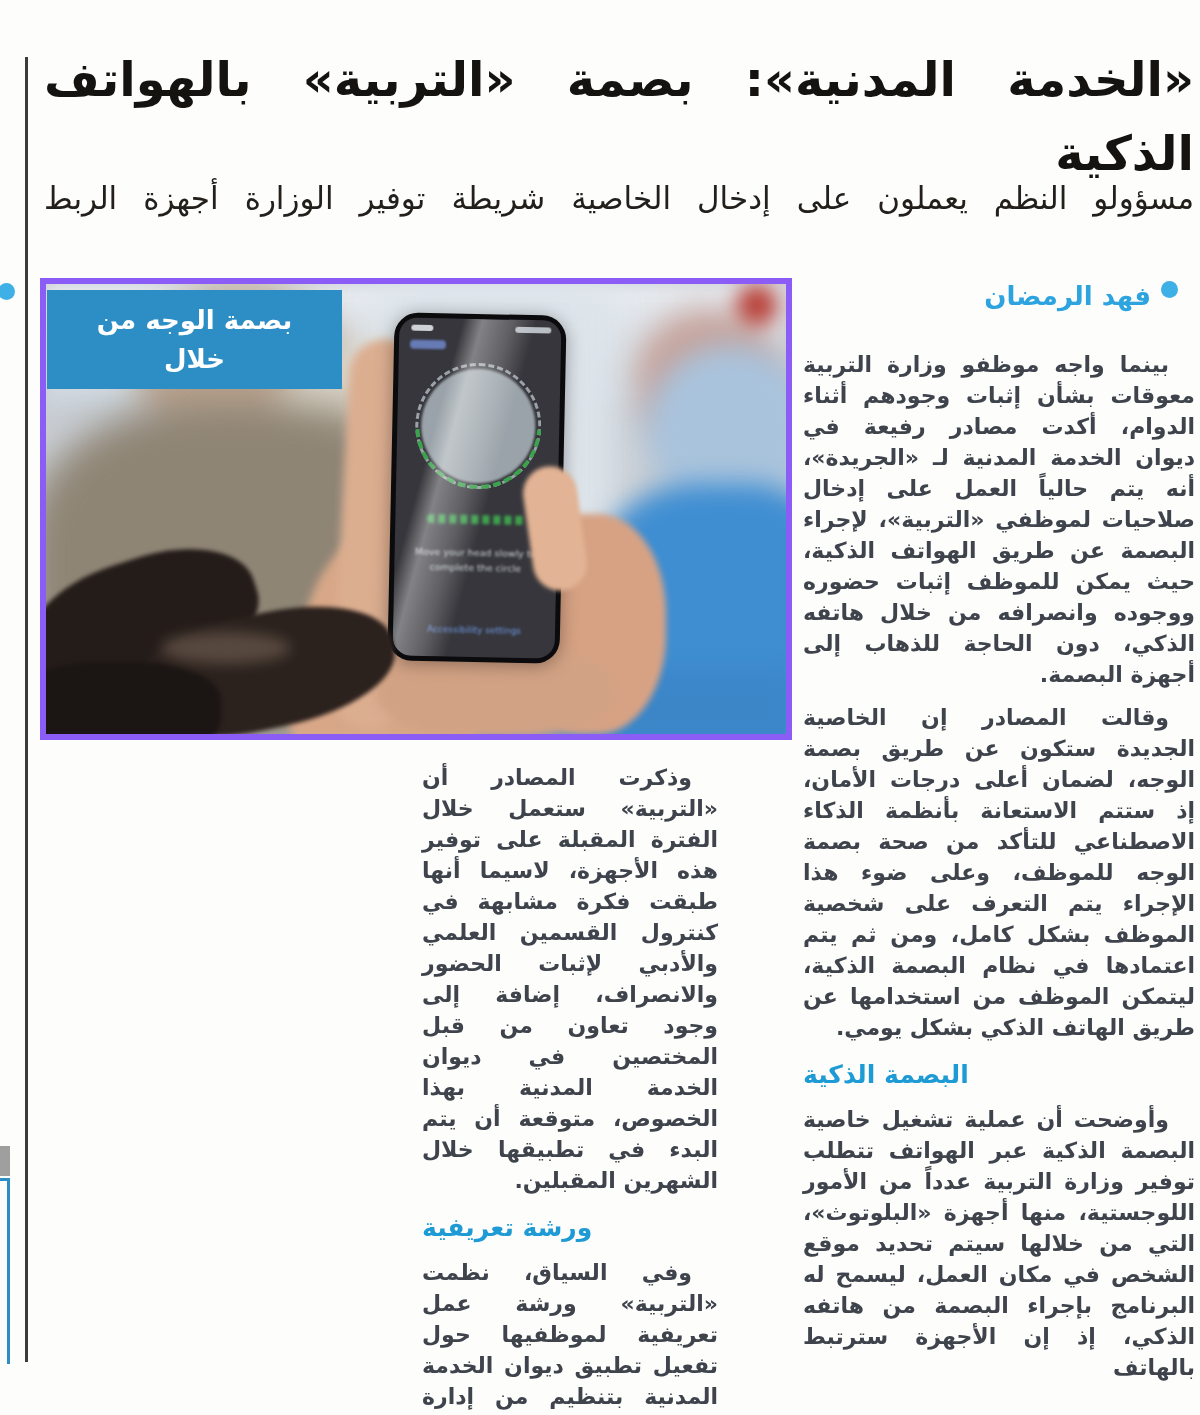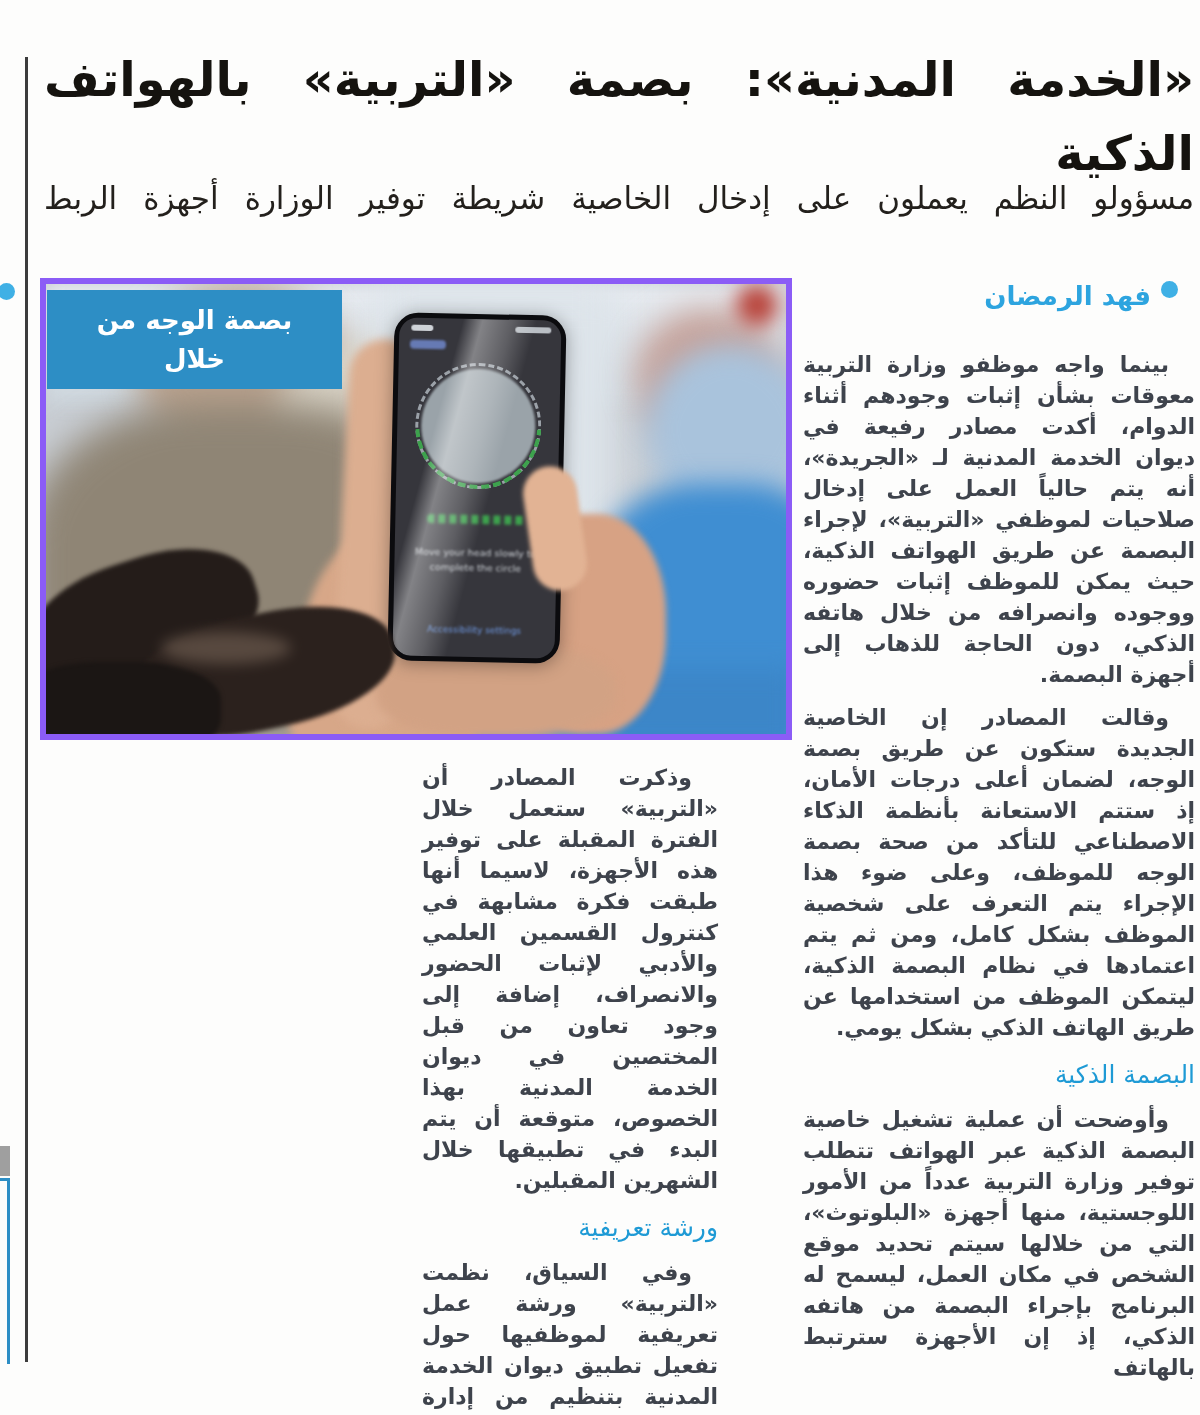--- a/index.html
+++ b/index.html
@@ -74,21 +74,21 @@
         filter:blur(1.4px);background:repeating-linear-gradient(90deg,#3da24d 0 7px,rgba(0,0,0,0) 7px 11px);}
   .instr{position:absolute;left:0;right:0;top:226px;text-align:center;color:#c9cdd2;font-size:9.5px;line-height:1.6;
          filter:blur(1.1px);white-space:pre-line;}
   .access{position:absolute;left:0;right:0;top:306px;text-align:center;color:#6e97e0;font-size:9px;filter:blur(1px);}
   .glare{position:absolute;inset:0;z-index:40;border-radius:18px;
          background:linear-gradient(104deg,rgba(255,255,255,0) 26%,rgba(255,255,255,.38) 34%,rgba(255,255,255,.20) 46%,rgba(255,255,255,0) 56%);}
   
   .col{position:absolute;font-size:22px;line-height:31px;font-weight:700;color:#3e434c;text-align:justify;}
   .col p{margin:0 0 12px;text-indent:26px;}
   .col p.cont{text-indent:0;}
-  .col .subhead{color:#1e9ad5;font-size:25px;font-weight:normal;margin:16px 0 14px;text-align:right;}
+  .col .subhead{color:#1e9ad5;font-size:25px;font-weight:bold;margin:16px 0 14px;text-align:left;}
   .col-right{right:5px;top:338px;width:392px;margin-top:11px;}
   .col-middle{right:482px;top:762px;width:296px;}
   .col-left{right:800px;top:762px;width:368px;}
 </style>
 </head>
 <body>
 
 <div class="page">
 
   <div class="edge-clip edge-head">

